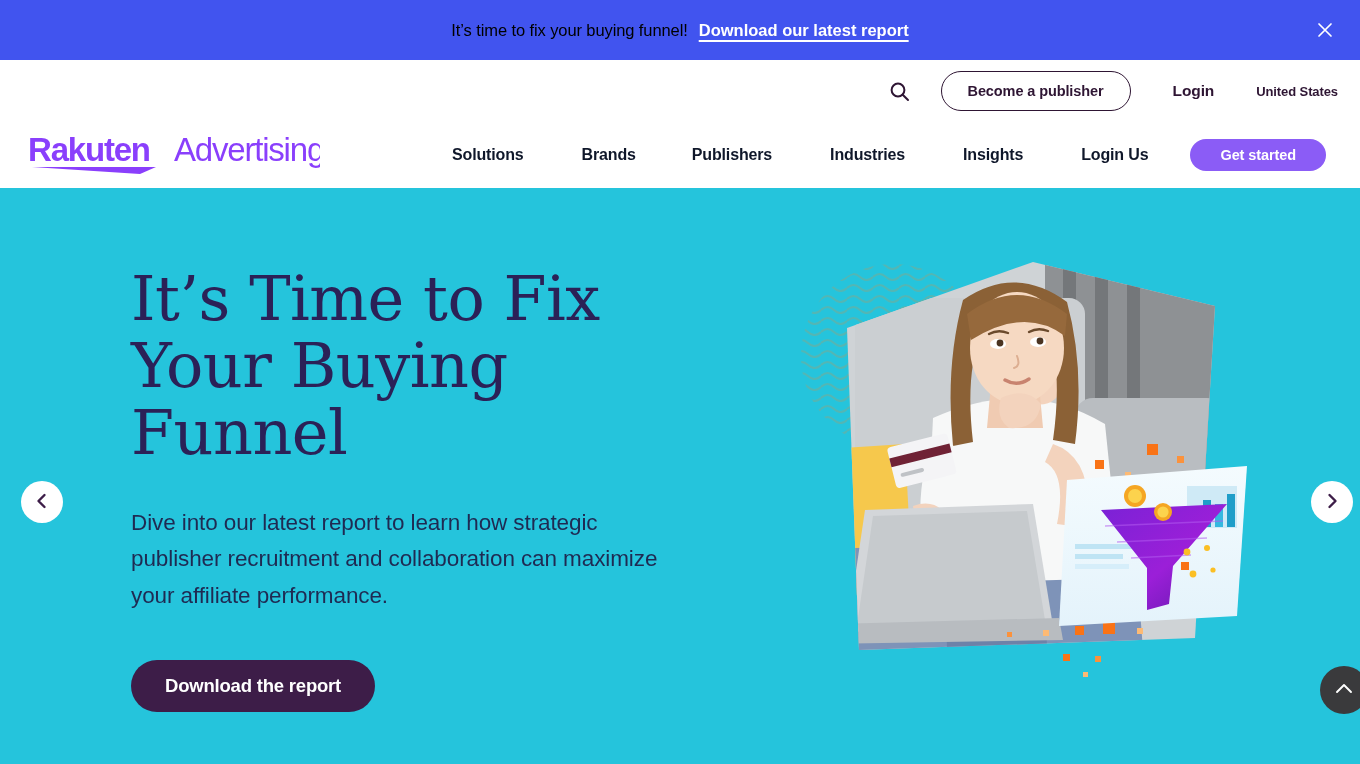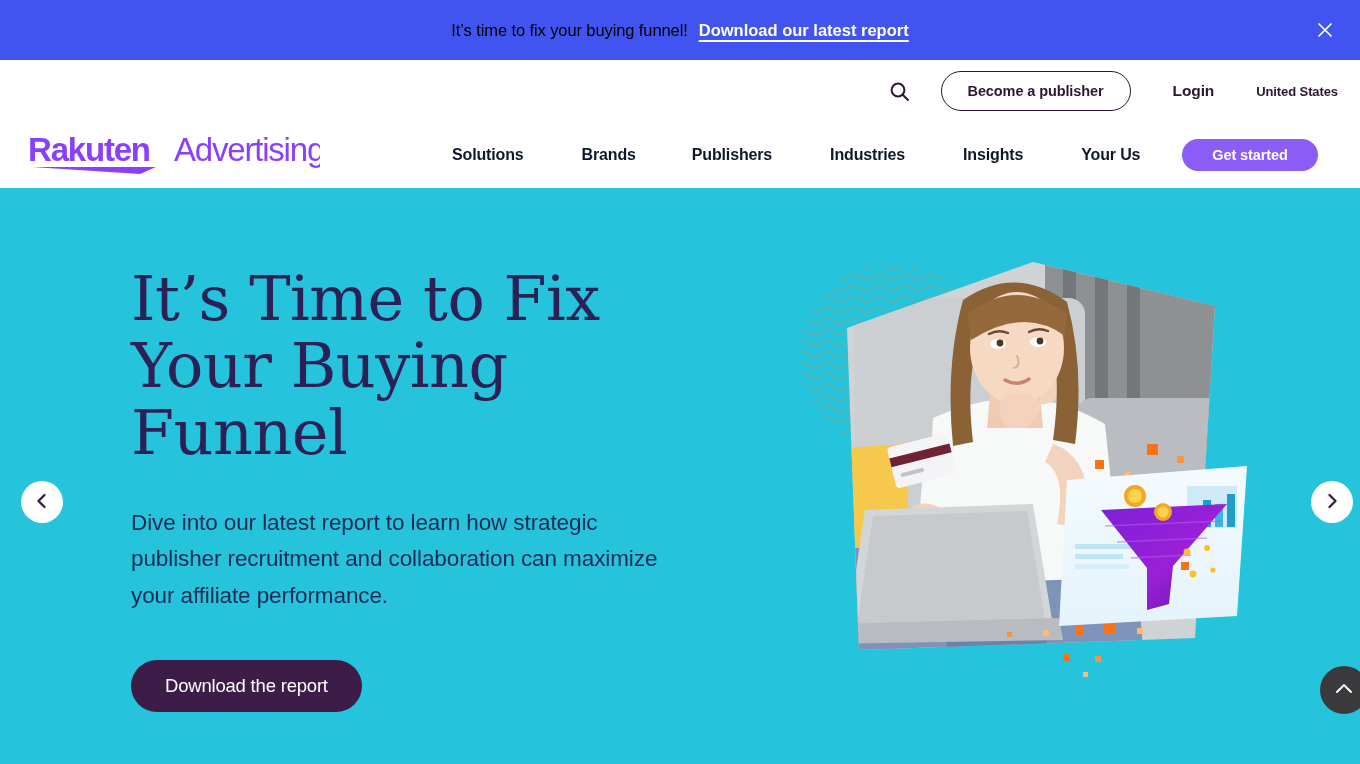--- a/index.html
+++ b/index.html
@@ -215,21 +215,21 @@
 
   .hero-cta {
     height: 52px;
     padding: 0 34px;
     border: none;
     border-radius: 999px;
     background: #3d1d48;
     color: #ffffff;
     font-family: "Liberation Sans", sans-serif;
     font-size: 18.5px;
-    font-weight: 400;
+    font-weight: 700;
     letter-spacing: -0.2px;
     display: inline-flex;
     align-items: center;
     cursor: pointer;
   }
 
   
   .carousel-arrow {
     position: absolute;
     top: 293px;
@@ -308,21 +308,21 @@
       <path d="M4 36 L128 36 L112 43 Z" fill="#8a3ffc"></path>
     </svg>
   </div>
 
   <nav class="nav">
     <span class="nav-item">Solutions</span>
     <span class="nav-item">Brands</span>
     <span class="nav-item">Publishers</span>
     <span class="nav-item">Industries</span>
     <span class="nav-item">Insights</span>
-    <span class="nav-item">Your Us</span>
+    <span class="nav-item">Login Us</span>
     <button class="get-started-btn">Get started</button>
   </nav>
 </header>
 
 <section class="hero">
   <div class="hero-inner">
 
     <div class="hero-copy">
       <h1 class="hero-title">It’s Time to Fix Your Buying Funnel</h1>
       <p class="hero-sub">Dive into our latest report to learn how strategic publisher recruitment and collaboration can maximize your affiliate performance.</p>

